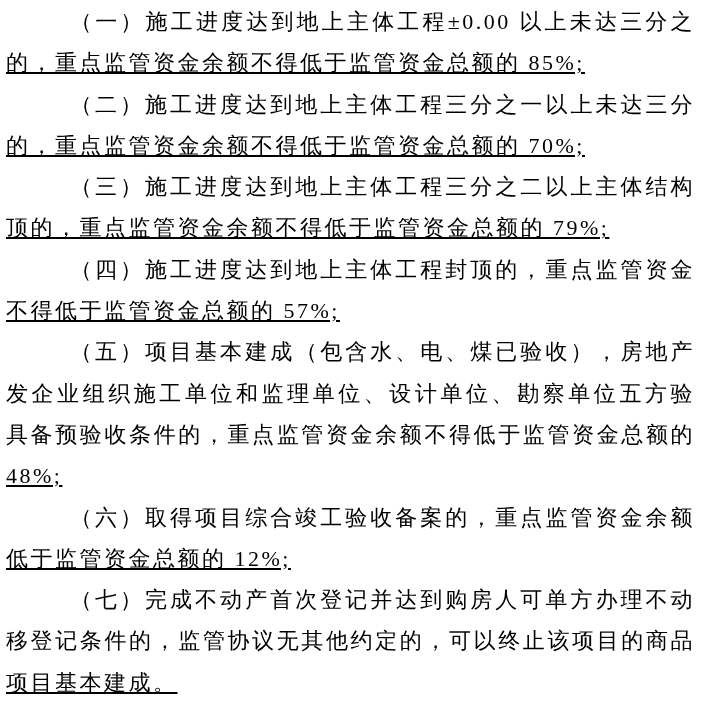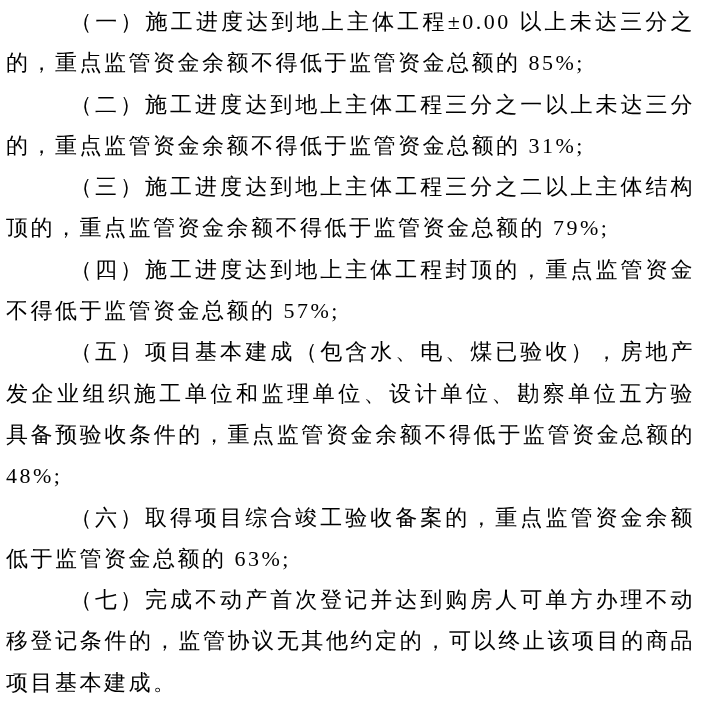--- a/index.html
+++ b/index.html
@@ -20,35 +20,35 @@
   .line {
     height: 41.3px;
     line-height: 41.3px;
     letter-spacing: 2.5px;
     text-align: justify;
     text-align-last: justify;
     text-justify: inter-character;
     overflow: hidden;
   }
   .line.first { padding-left: 64px; }
-  .line.last  { text-align-last: left; }
+  .line.last  { text-align-last: left; text-decoration: underline; }
 </style>
 </head>
 <body>
 
 <div class="page">
 
   <div class="paragraph">
     <div class="line first">（一）施工进度达到地上主体工程±0.00 以上未达三分之一</div>
     <div class="line last">的，重点监管资金余额不得低于监管资金总额的 85%;</div>
   </div>
 
   <div class="paragraph">
     <div class="line first">（二）施工进度达到地上主体工程三分之一以上未达三分之二</div>
-    <div class="line last">的，重点监管资金余额不得低于监管资金总额的 31%;</div>
+    <div class="line last">的，重点监管资金余额不得低于监管资金总额的 70%;</div>
   </div>
 
   <div class="paragraph">
     <div class="line first">（三）施工进度达到地上主体工程三分之二以上主体结构未封</div>
     <div class="line last">顶的，重点监管资金余额不得低于监管资金总额的 79%;</div>
   </div>
 
   <div class="paragraph">
     <div class="line first">（四）施工进度达到地上主体工程封顶的，重点监管资金余额</div>
     <div class="line last">不得低于监管资金总额的 57%;</div>
@@ -56,21 +56,21 @@
 
   <div class="paragraph">
     <div class="line first">（五）项目基本建成（包含水、电、煤已验收），房地产开</div>
     <div class="line">发企业组织施工单位和监理单位、设计单位、勘察单位五方验收，</div>
     <div class="line">具备预验收条件的，重点监管资金余额不得低于监管资金总额的</div>
     <div class="line last">48%;</div>
   </div>
 
   <div class="paragraph">
     <div class="line first">（六）取得项目综合竣工验收备案的，重点监管资金余额不得</div>
-    <div class="line last">低于监管资金总额的 63%;</div>
+    <div class="line last">低于监管资金总额的 12%;</div>
   </div>
 
   <div class="paragraph">
     <div class="line first">（七）完成不动产首次登记并达到购房人可单方办理不动产转</div>
     <div class="line">移登记条件的，监管协议无其他约定的，可以终止该项目的商品</div>
     <div class="line last">项目基本建成。</div>
   </div>
 
 </div>
 

